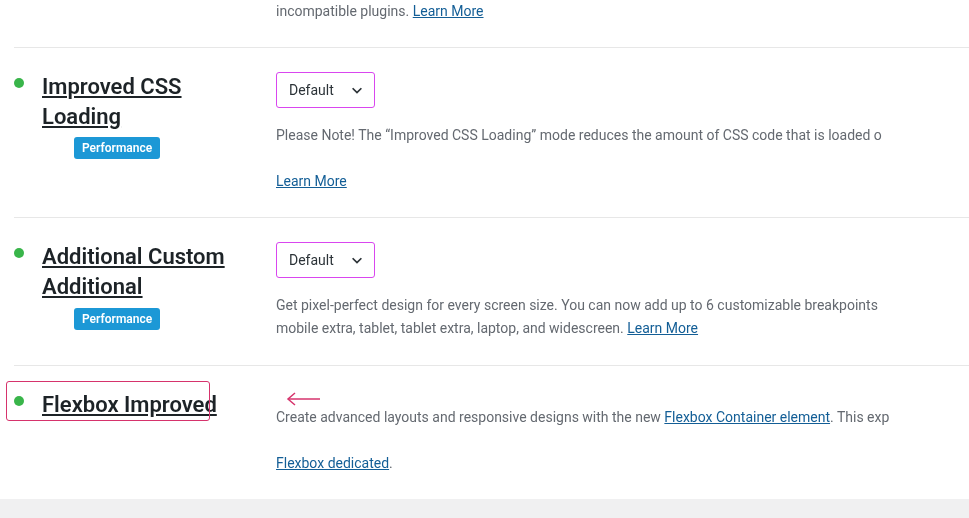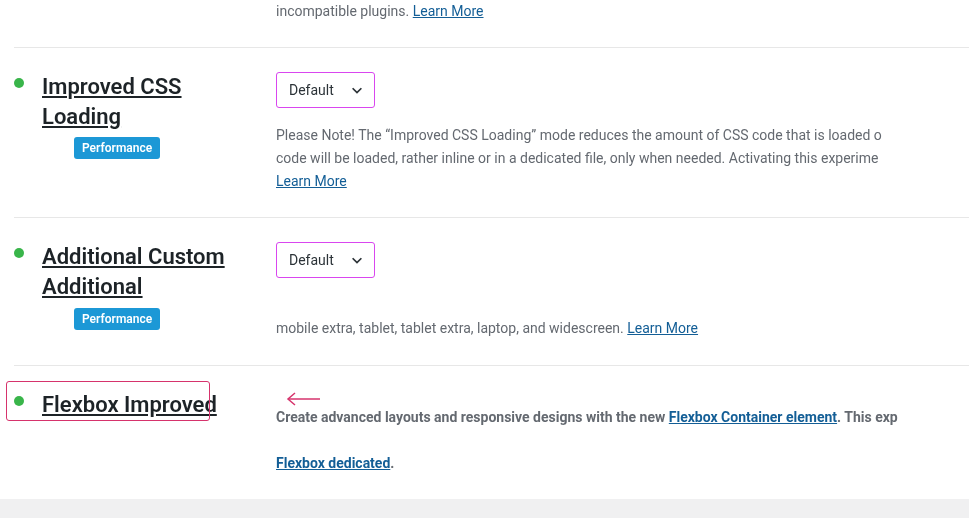--- a/index.html
+++ b/index.html
@@ -143,21 +143,21 @@
     </div>
     <div class="content-col">
       <div class="select-wrap">
         <span class="label">Default</span>
         <svg viewBox="0 0 16 16" fill="none" stroke="#2c3338" stroke-width="2">
             <path d="M3 6 L8 11 L13 6"></path>
           </svg>
       </div>
       <div class="desc">
         <span>Please Note! The “Improved CSS Loading” mode reduces the amount of CSS code that is loaded o</span><br>
-        <span>code will be loaded, rather inline or in a dedicated file, only when needed. Activating this experime</span><br>
+        <br>
         <span class="link">Learn More</span>
       </div>
     </div>
   </div>
 
   <div class="row">
     <div class="status-col">
       <span class="status-dot"></span>
     </div>
     <div class="label-col">
@@ -165,42 +165,42 @@
       <span class="tag">Performance</span>
     </div>
     <div class="content-col">
       <div class="select-wrap">
         <span class="label">Default</span>
         <svg viewBox="0 0 16 16" fill="none" stroke="#2c3338" stroke-width="2">
             <path d="M3 6 L8 11 L13 6"></path>
           </svg>
       </div>
       <div class="desc">
-        <br>
+        <span>Get pixel-perfect design for every screen size. You can now add up to 6 customizable breakpoints </span><br>
         <span>mobile extra, tablet, tablet extra, laptop, and widescreen. </span><span class="link">Learn More</span>
       </div>
     </div>
   </div>
 
   <div class="row" style="position:relative;">
     <div class="highlight-box"></div>
     <div class="status-col">
       <span class="status-dot"></span>
     </div>
     <div class="label-col">
       <div class="feature-title">Flexbox Improved</div>
     </div>
     <div class="content-col">
       <span class="arrow-annot">
         <svg width="34" height="14" viewBox="0 0 34 14" fill="none" stroke="#d6336c" stroke-width="1.5">
           <line x1="34" y1="7" x2="2" y2="7"></line>
           <path d="M9 1 L2 7 L9 13"></path>
         </svg>
       </span>
-      <div class="desc" style="margin-top:16px; margin-top:0;font-weight:bold;">
+      <div class="desc" style="margin-top:16px; margin-top:0;">
         <span>Create advanced layouts and responsive designs with the new </span><span class="link">Flexbox Container element</span><span>. This exp</span><br>
         <br>
         <span class="link">Flexbox dedicated</span><span>.</span>
       </div>
     </div>
   </div>
 
 </div>
 
 </body></html>

